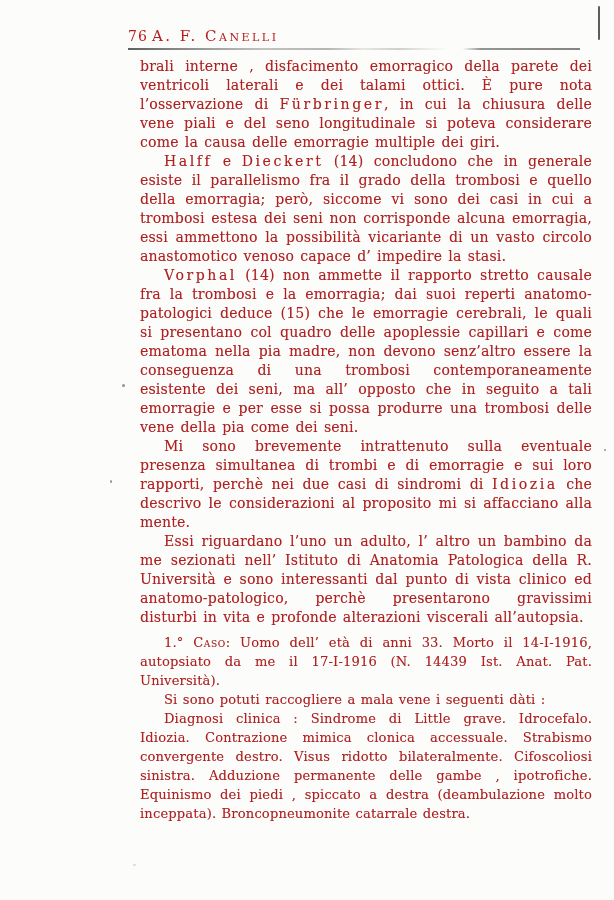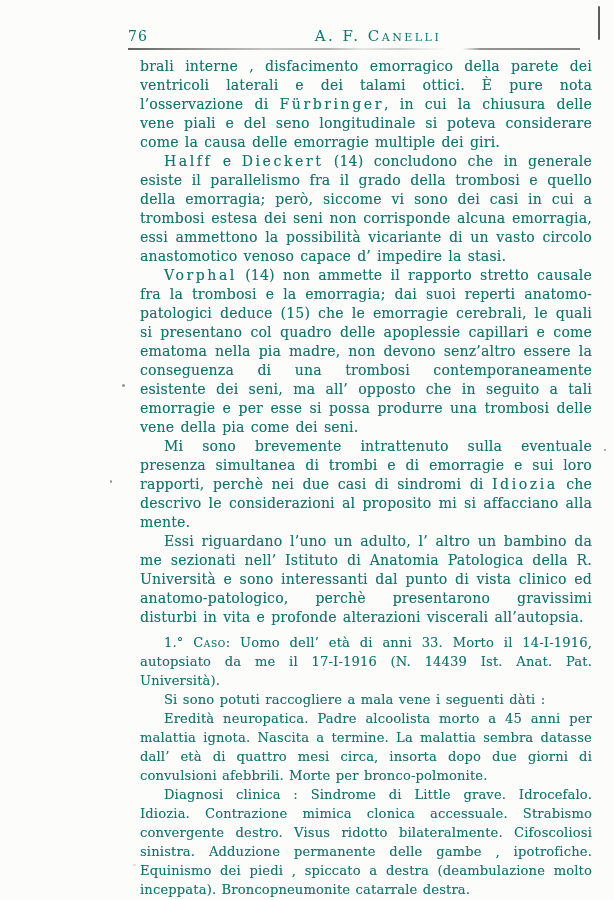--- a/index.html
+++ b/index.html
@@ -3,36 +3,36 @@
 <meta charset="utf-8">
 <style>
   html, body { margin: 0; padding: 0; background: #ffffff; }
   .page {
     position: relative;
     width: 614px;
     height: 900px;
     background: #fcfcfb;
     overflow: hidden;
     font-family: "DejaVu Serif", serif;
-    color: #0f766e;
+    color: #b91c1c;
   }
   
   .page-number {
     position: absolute;
     left: 128px;
     top: 28px;
     font-size: 14px;
     letter-spacing: 1px;
   }
   .running-head {
     position: absolute;
     left: 140px;
     top: 27px;
     width: 452px;
-    text-align: center;
+    text-align: left;
     transform: translateX(12px);
     font-variant: small-caps;
     font-size: 15px;
     letter-spacing: 2.5px;
   }
   .header-rule {
     position: absolute;
     left: 128px;
     top: 48px;
     width: 452px;
@@ -105,17 +105,16 @@
   <div class="speck s4"></div>
 
   <div class="text-block">
       <p class=""><span>brali interne , disfacimento emorragico della parete dei ventricoli laterali e dei talami ottici. È pure nota l’osservazione di </span><span class="spaced">Fürbringer</span><span>, in cui la chiusura delle vene piali e del seno longitudinale si poteva considerare come la causa delle emorragie multiple dei giri.</span></p>
       <p class="indent"><span class="spaced">Halff</span><span> e </span><span class="spaced">Dieckert</span><span> (14) concludono che in generale esiste il parallelismo fra il grado della trombosi e quello della emorragia; però, siccome vi sono dei casi in cui a trombosi estesa dei seni non corrisponde alcuna emorragia, essi ammettono la possibilità vicariante di un vasto circolo anastomotico venoso capace d’ impedire la stasi.</span></p>
       <p class="indent"><span class="spaced">Vorphal</span><span> (14) non ammette il rapporto stretto causale fra la trombosi e la emorragia; dai suoi reperti anatomo-patologici deduce (15) che le emorragie cerebrali, le quali si presentano col quadro delle apoplessie capillari e come ematoma nella pia madre, non devono senz’altro essere la conseguenza di una trombosi contemporaneamente esistente dei seni, ma all’ opposto che in seguito a tali emorragie e per esse si possa produrre una trombosi delle vene della pia come dei seni.</span></p>
       <p class="indent"><span>Mi sono brevemente intrattenuto sulla eventuale presenza simultanea di trombi e di emorragie e sui loro rapporti, perchè nei due casi di sindromi di </span><span class="spaced">Idiozia</span><span> che descrivo le considerazioni al proposito mi si affacciano alla mente.</span></p>
       <p class="indent"><span>Essi riguardano l’uno un adulto, l’ altro un bambino da me sezionati nell’ Istituto di Anatomia Patologica della R. Università e sono interessanti dal punto di vista clinico ed anatomo-patologico, perchè presentarono gravissimi disturbi in vita e profonde alterazioni viscerali all’autopsia.</span></p>
       <p class="small indent gap"><span>1.° </span><span class="smallcaps">Caso</span><span>: Uomo dell’ età di anni 33. Morto il 14-I-1916, autopsiato da me il 17-I-1916 (N. 14439 Ist. Anat. Pat. Università).</span></p>
       <p class="small indent"><span>Si sono potuti raccogliere a mala vene i seguenti dàti :</span></p>
-      <p class="small indent"><span>Eredità neuropatica. Padre alcoolista morto a 45 anni per malattia ignota. Nascita a termine. La malattia sembra datasse dall’ età di quattro mesi circa, insorta dopo due giorni di convulsioni afebbrili. Morte per bronco-polmonite.</span></p>
       <p class="small indent"><span>Diagnosi clinica : Sindrome di Little grave. Idrocefalo. Idiozia. Contrazione mimica clonica accessuale. Strabismo convergente destro. Visus ridotto bilateralmente. Cifoscoliosi sinistra. Adduzione permanente delle gambe , ipotrofiche. Equinismo dei piedi , spiccato a destra (deambulazione molto inceppata). Broncopneumonite catarrale destra.</span></p>
     </div>
 
 </div>
 
 </body></html>

